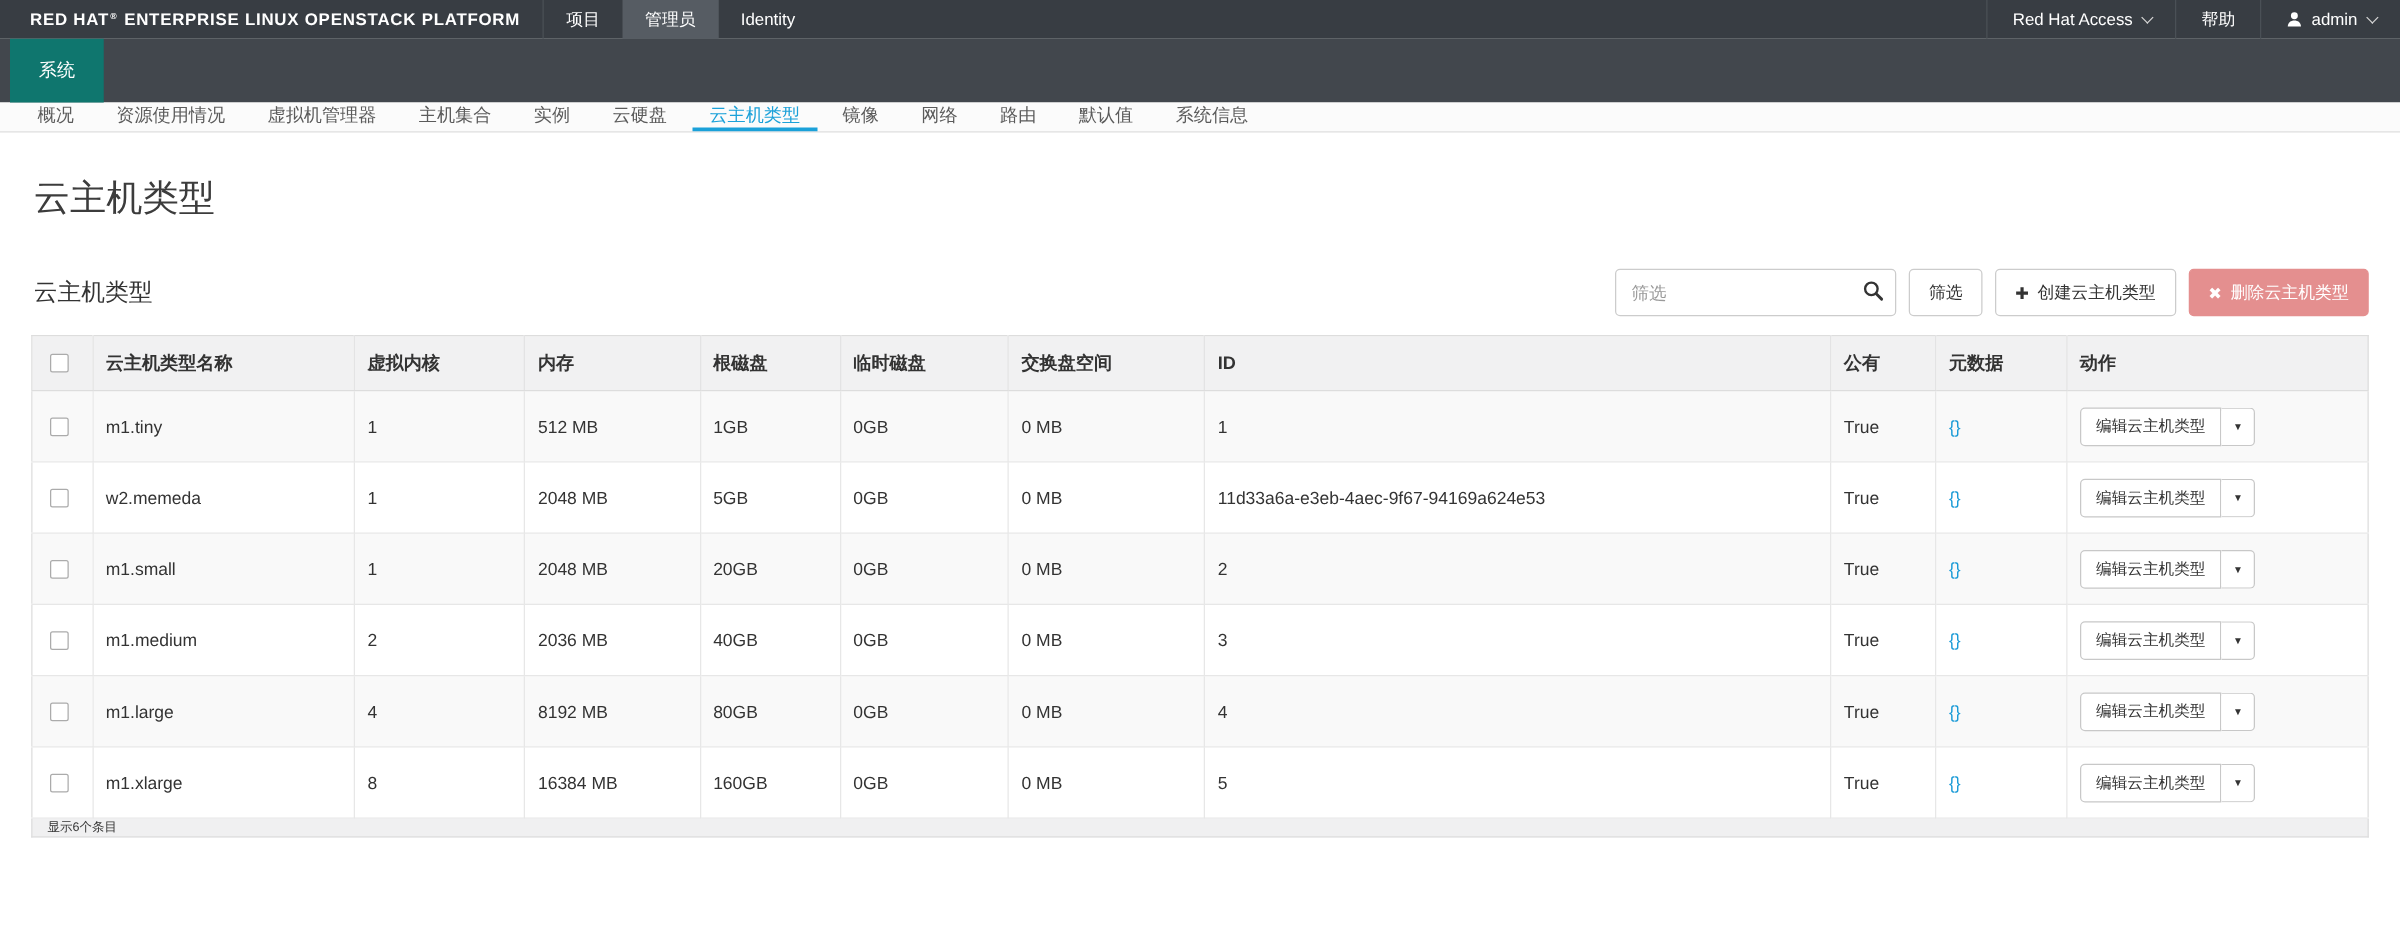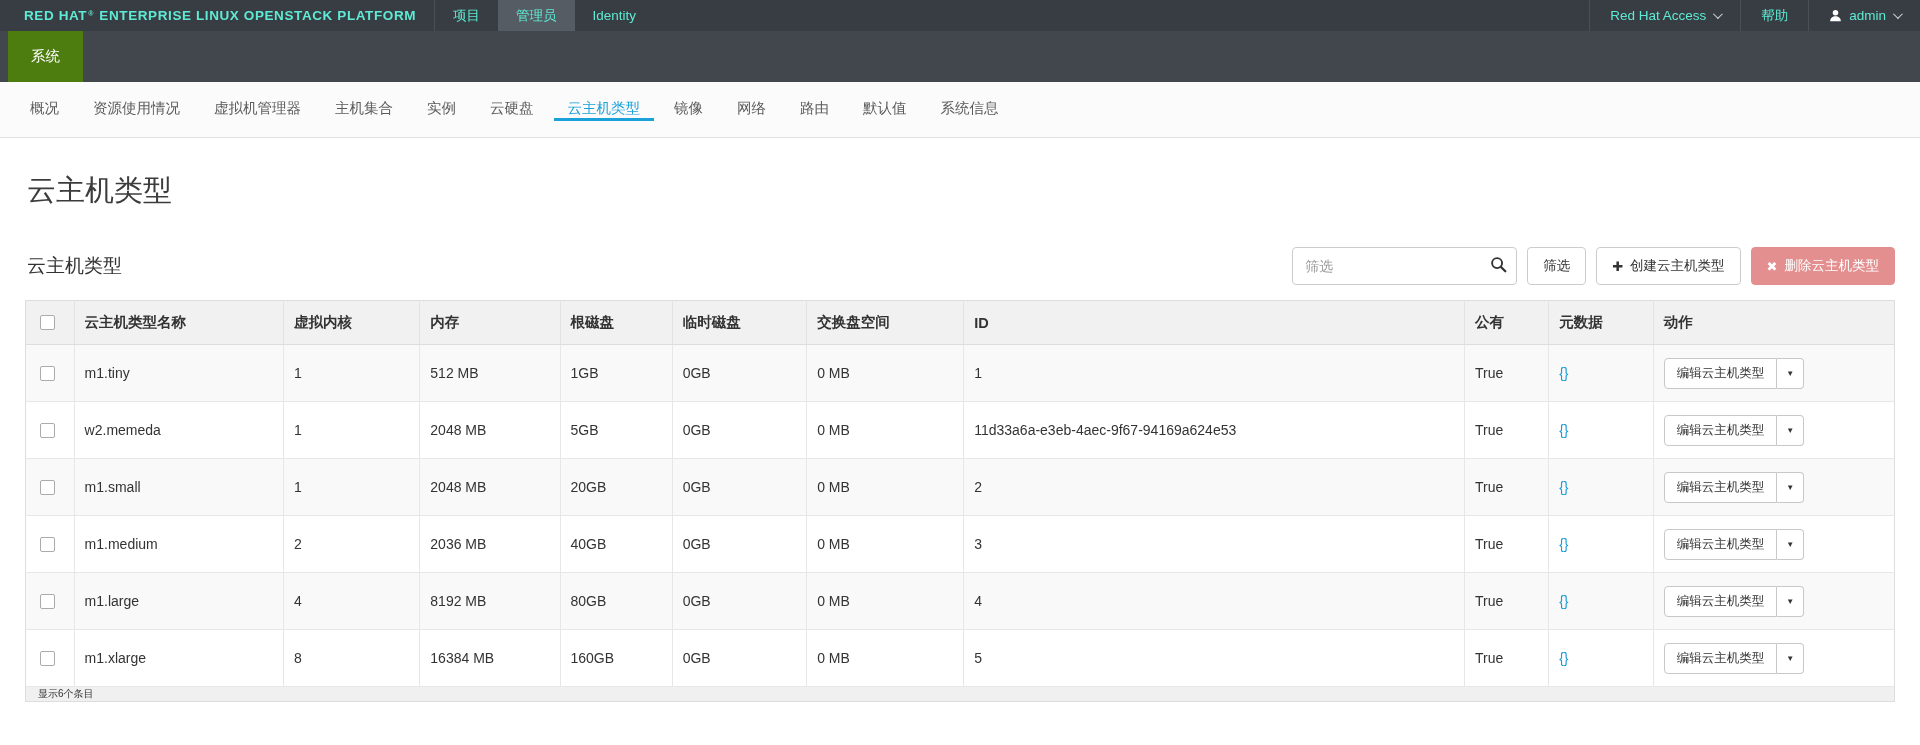--- a/index.html
+++ b/index.html
@@ -1,42 +1,42 @@
 <!DOCTYPE html>
 <html><head>
 <meta charset="utf-8">
 <style>
   * { box-sizing: border-box; margin: 0; padding: 0; }
   html,body { width:1920px; height:745px; overflow:hidden; background:#fff;
               font-family:"Liberation Sans","DejaVu Sans",sans-serif; }
 
   
-  .navbar { height:31px; background:#383d43; display:flex; align-items:stretch; color:#5eead4; }
+  .navbar { height:31px; background:#383d43; display:flex; align-items:stretch; color:#ffffff; }
   .brand { display:flex; align-items:center; padding:0 18px 0 24px; font-weight:bold;
            font-size:13.5px; letter-spacing:.6px; white-space:nowrap; }
   .brand sup { font-size:7px; margin:-4px 1px 0 1px; }
   .nav-tabs { display:flex; align-items:stretch; border-left:1px solid #4a5056; }
   .nav-tab { display:flex; align-items:center; padding:0 18px; font-size:13.5px; cursor:pointer; }
   .nav-tab.active { background:#565c63; }
   .nav-spacer { flex:1; }
   .nav-right { display:flex; align-items:stretch;text-align:center; }
   .nav-right .nav-item { display:flex; align-items:center; gap:7px; padding:0 20px;
                          border-left:1px solid #4a5056; font-size:13.5px; cursor:pointer; }
   .chevron { display:inline-block; width:7px; height:7px; border-right:1.5px solid #d7d7d7;
              border-bottom:1.5px solid #d7d7d7; transform:rotate(45deg) translateY(-2px); }
   .user-icon svg { display:block; }
 
   
   .context-bar { height:51px; background:#42474d; display:flex; align-items:stretch; }
   .context-tab { margin-left:8px; padding:0 23px; display:flex; align-items:center;
-                 background:#4d7c0f; color:#fff; font-size:14.5px; cursor:pointer; }
-
-  
-  .tab-bar { height:56px; background:#fbfbfb; border-bottom:1px solid #e0e0e0;
-             display:flex; align-items:center; padding-left:13px; }
+                 background:#0f766e; color:#fff; font-size:14.5px; cursor:pointer; }
+
+  
+  .tab-bar { height:24px; background:#fbfbfb; border-bottom:1px solid #e0e0e0;
+             display:flex; align-items:flex-end; padding-left:13px; }
   .subtab { display:flex; align-items:center; padding:0 14px; margin:0 3px; font-size:14.5px;
             color:#5b5b5b; cursor:pointer; border-bottom:3px solid transparent; }
   .subtab.active { color:#1ba1d9; border-bottom-color:#1ba1d9; }
 
   
   main { padding:0 25px; }
   .page-title { font-size:29px; font-weight:400; color:#3c3c3c; margin:33px 0 0 2px; }
 
   .toolbar-row { display:flex; align-items:center; justify-content:space-between; margin-top:36px; }
   .section-title { font-size:19px; font-weight:400; color:#333; margin-left:2px; }

